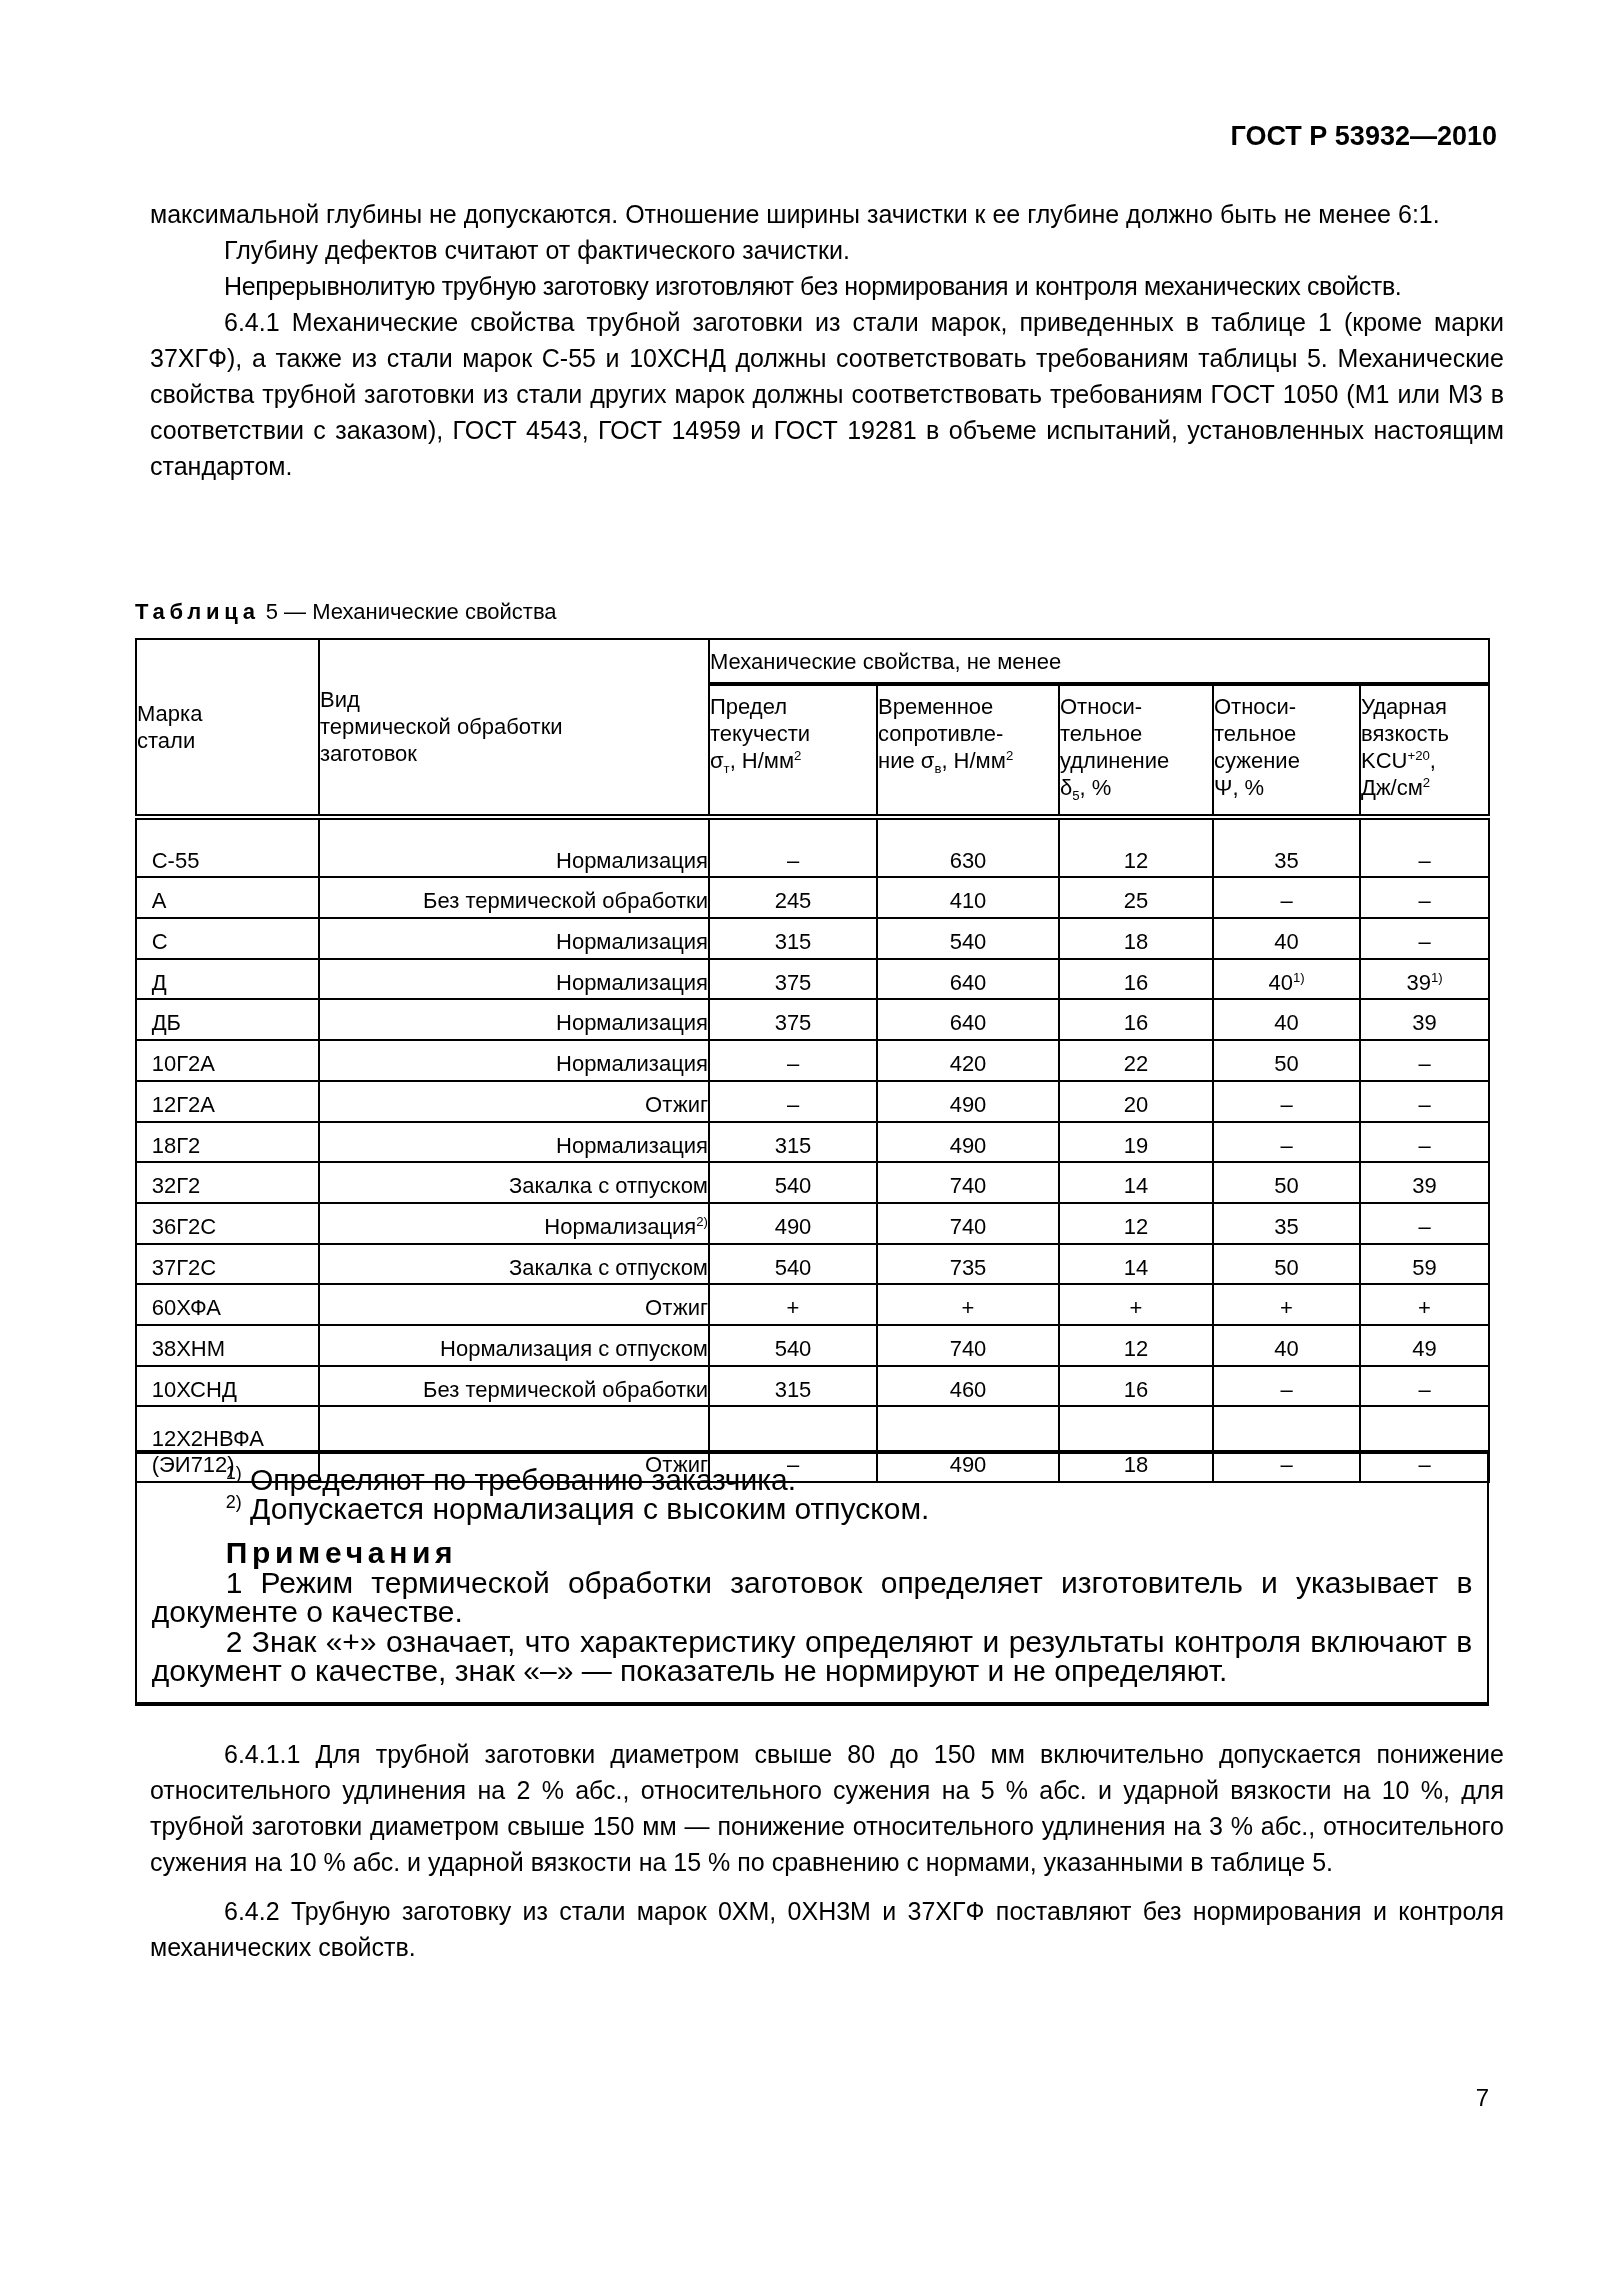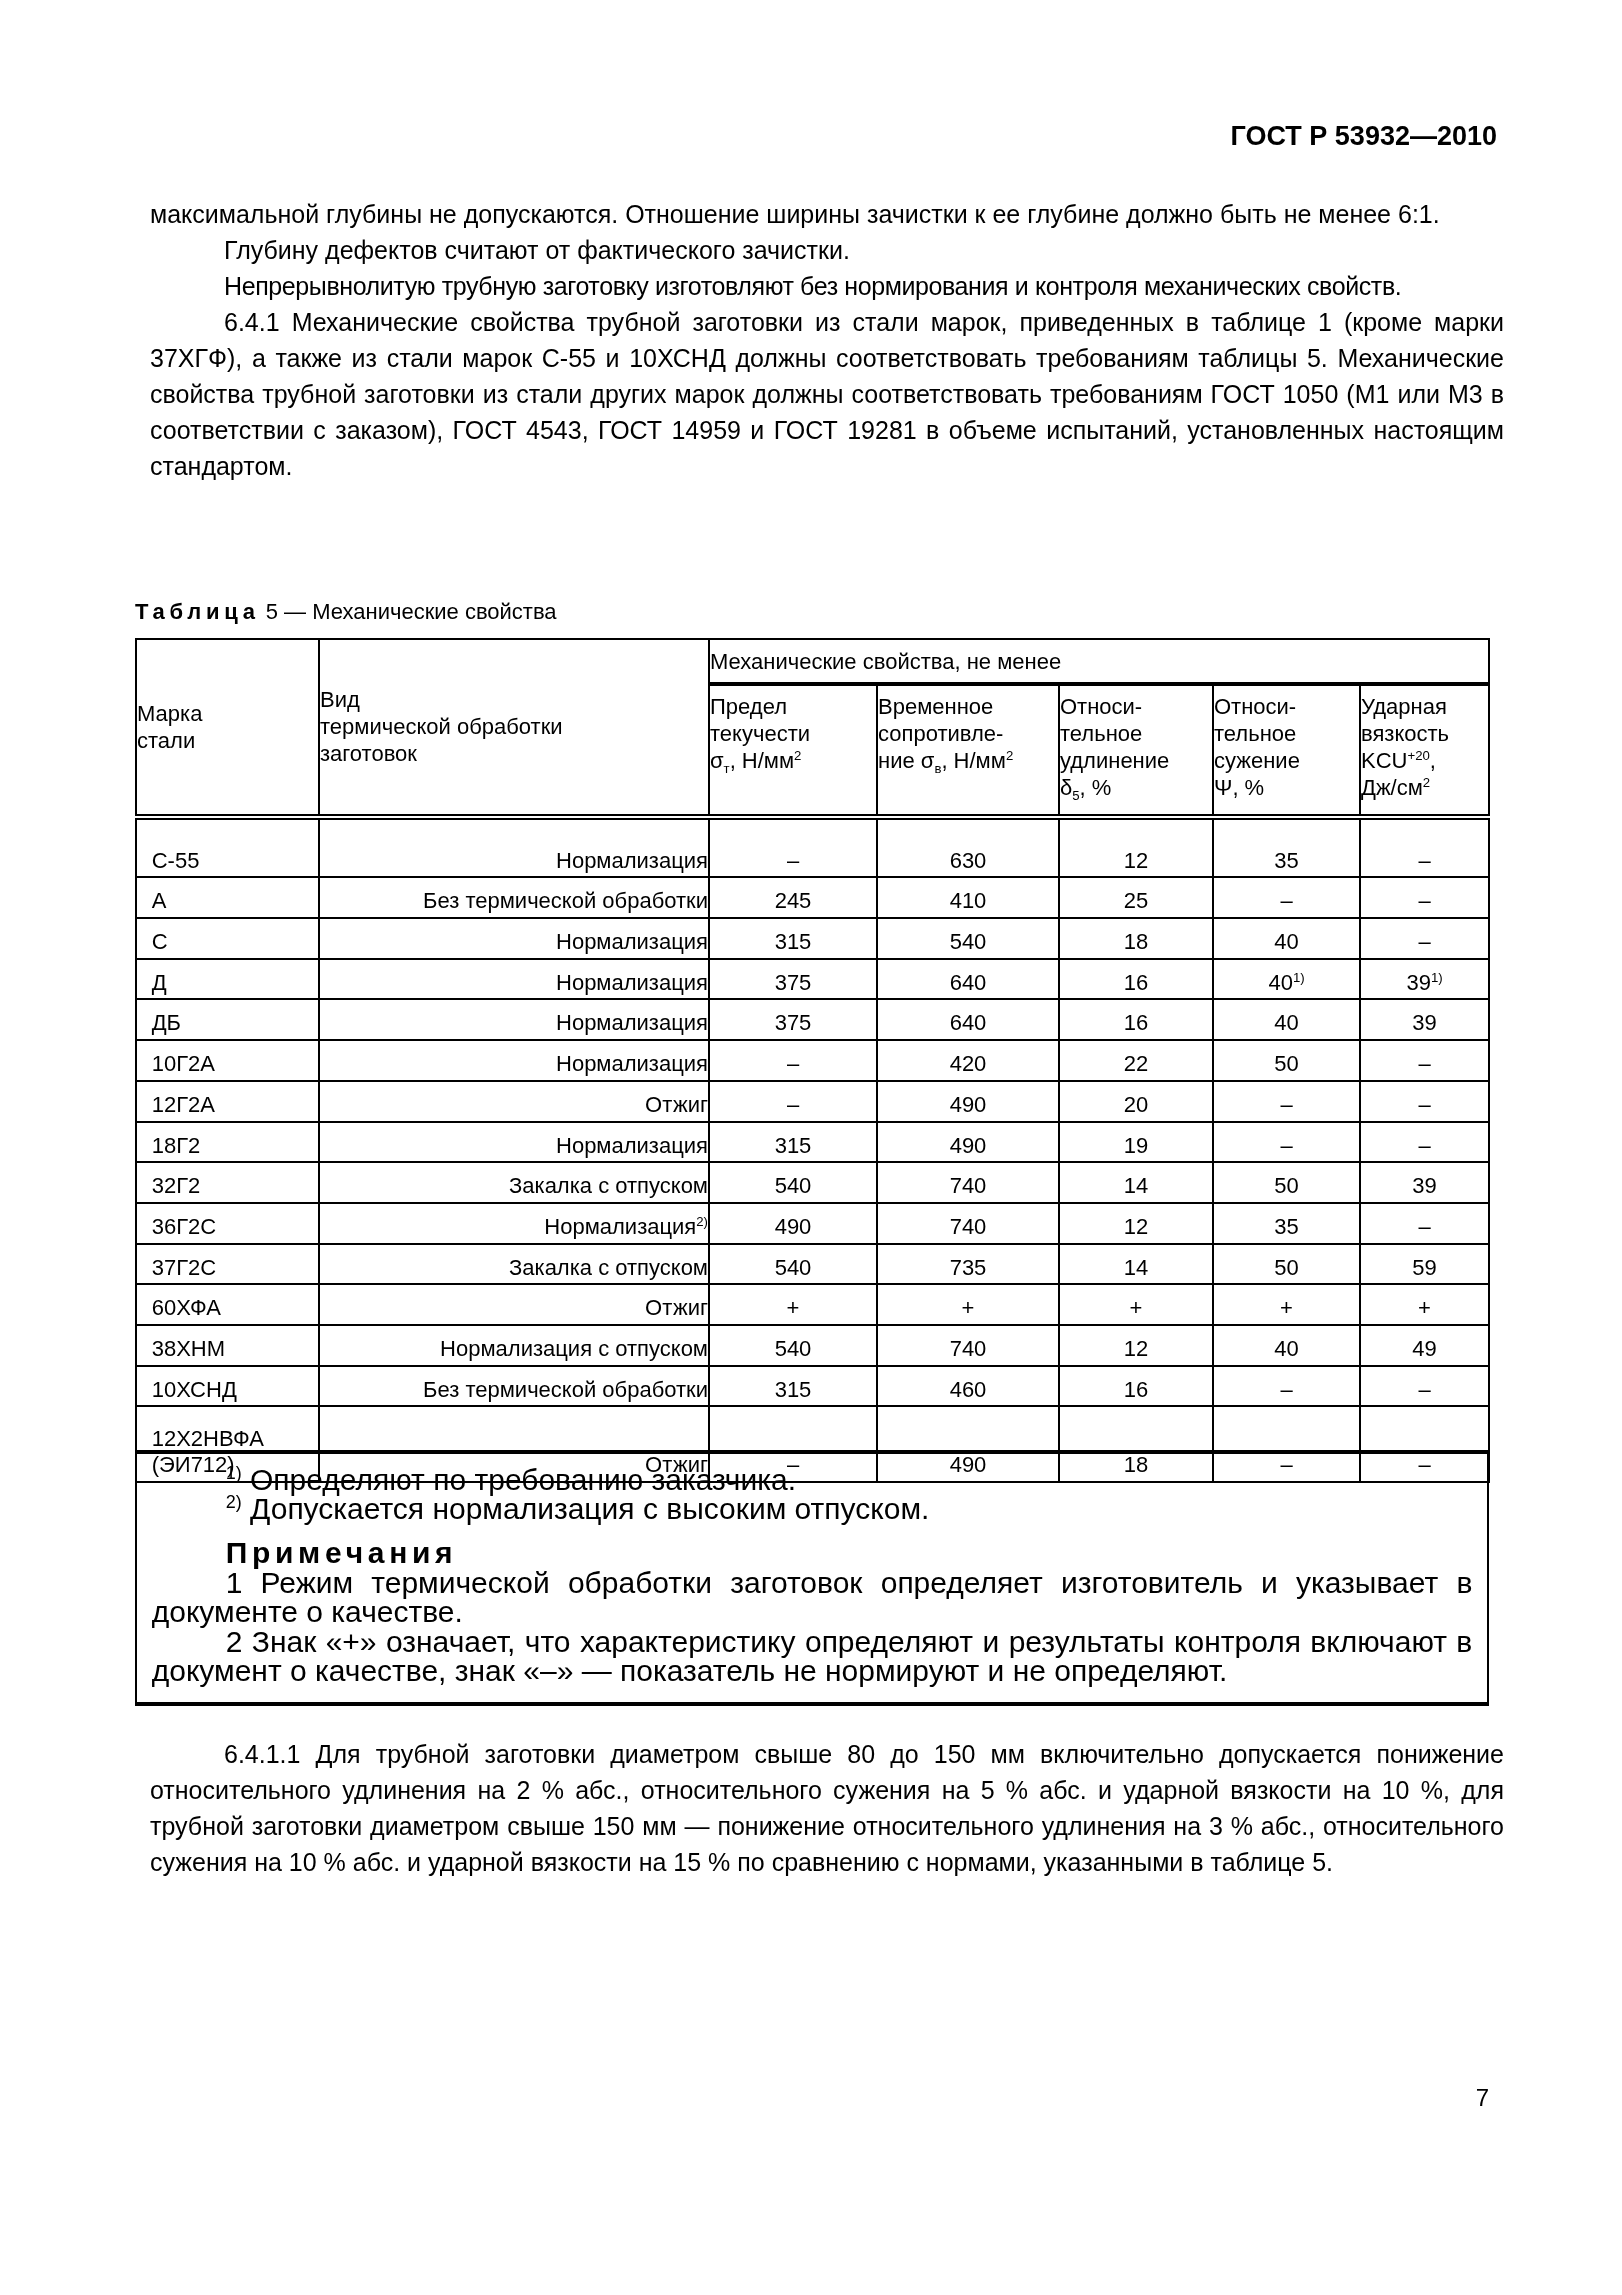--- a/index.html
+++ b/index.html
@@ -233,16 +233,17 @@
     <p class="ind2"><sup>2)</sup><span> Допускается нормализация с высоким отпуском.</span></p>
     <div class="gap"></div>
     <p class="ind2 spaced">Примечания</p>
     <p class="ind2">1 Режим термической обработки заготовок определяет изготовитель и указывает в документе о качестве.</p>
     <p class="ind2">2 Знак «+» означает, что характеристику определяют и результаты контроля включают в документ о качестве, знак «–» — показатель не нормируют и не определяют.</p>
   </div>
 </div>
 
 <div class="body-text" style="top:1736px;">
   <p class="p ind">6.4.1.1 Для трубной заготовки диаметром свыше 80 до 150 мм включительно допускается понижение относительного удлинения на 2 % абс., относительного сужения на 5 % абс. и ударной вязкости на 10 %, для трубной заготовки диаметром свыше 150 мм — понижение относительного удлинения на 3 % абс., относительного сужения на 10 % абс. и ударной вязкости на 15 % по сравнению с нормами, указанными в таблице 5.</p>
+  <p class="p ind" style="margin-top:13.4px;">6.4.2 Трубную заготовку из стали марок 0ХМ, 0ХН3М и 37ХГФ поставляют без нормирования и контроля механических свойств.</p>
 </div>
 
 <div class="page-num">7</div>
 
 
 </body></html>

